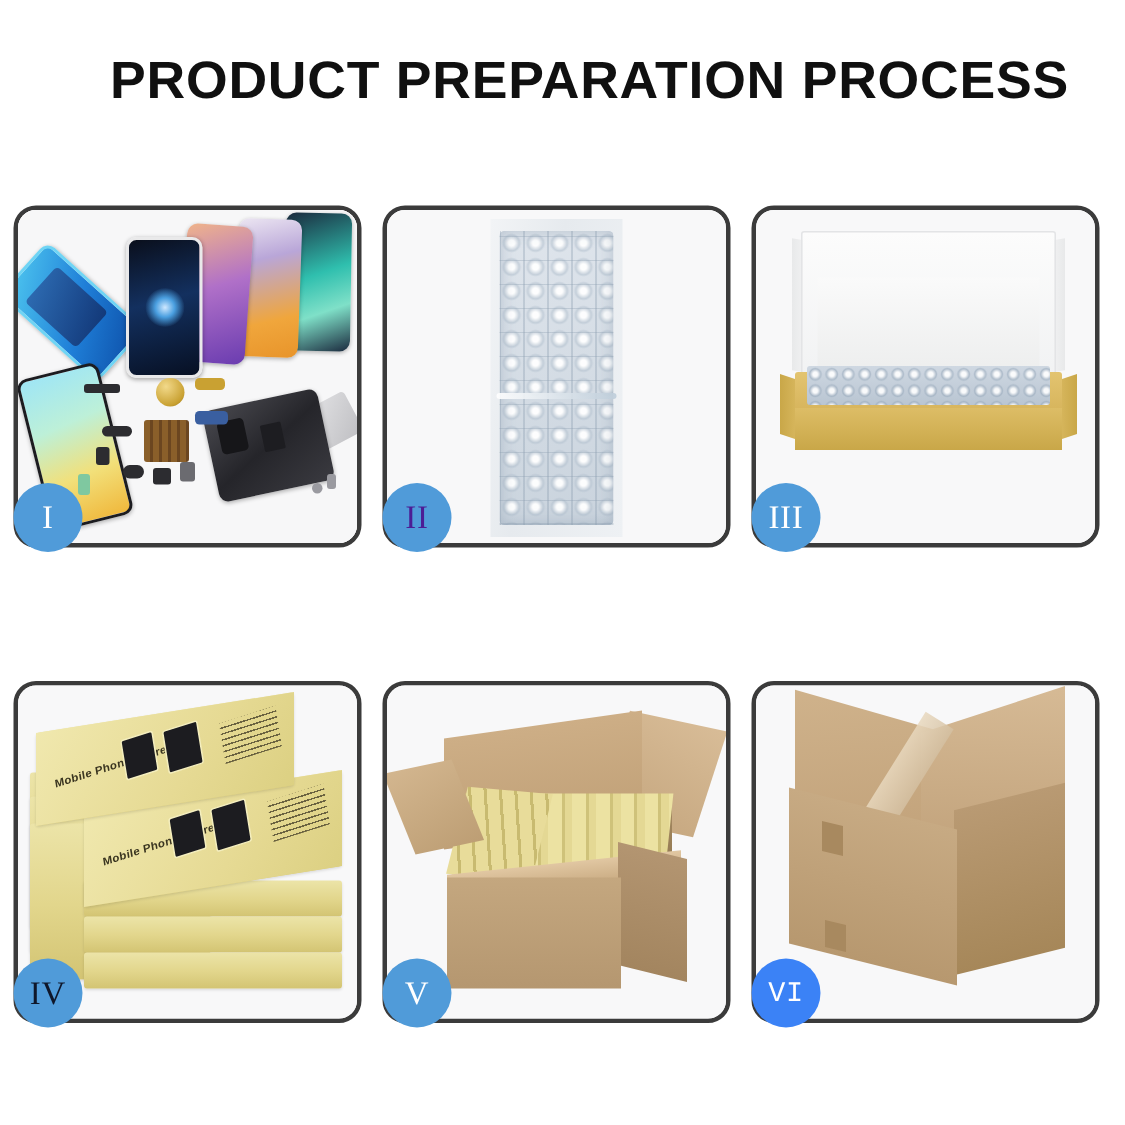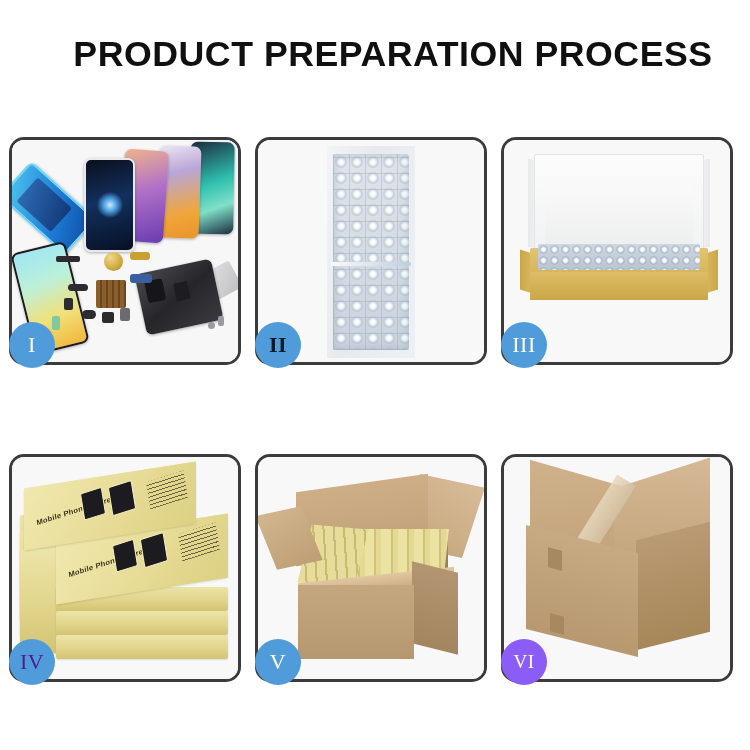--- a/index.html
+++ b/index.html
@@ -359,21 +359,21 @@
     </div>
     <div class="badge" style="background: rgb(80, 155, 217); color: rgb(255, 255, 255);">I</div>
   </div>
 
   <div class="panel" style="border-color: rgb(59, 59, 59);">
     <div class="panel-inner">
       <div class="bw-sheet"></div>
       <div class="bw-pack"></div>
       <div class="bw-seam"></div>
     </div>
-    <div class="badge" style="background: rgb(80, 155, 217); color: #0f172a; font-weight: bold;">II</div>
+    <div class="badge" style="background: rgb(80, 155, 217); color: #4c1d95;">II</div>
   </div>
 
   <div class="panel" style="border-color: rgb(59, 59, 59); text-decoration: underline;">
     <div class="panel-inner">
       <div class="m3-lidflapL"></div>
       <div class="m3-lidflapR"></div>
       <div class="m3-lid"></div>
       <div class="m3-flapL"></div>
       <div class="m3-flapR"></div>
       <div class="m3-tray"></div>
@@ -406,21 +406,21 @@
         <div class="ybox" style="left:4px; top:6px; width:172px; height:62px; transform: skewY(-9deg);">
           <div class="top"></div>
           <div class="yb-label" style="left:12px; top:24px; transform: rotate(-9deg);">Mobile Phone Spare Parts</div>
           <div class="yb-img" style="left:58px; top:12px; width:20px; height:26px; transform: rotate(-9deg);"></div>
           <div class="yb-img" style="left:86px; top:10px; width:22px; height:28px; transform: rotate(-9deg);"></div>
           <div class="yb-lines" style="left:124px; top:10px; width:38px; height:28px; transform: rotate(-9deg);"></div>
         </div>
 
       </div>
     </div>
-    <div class="badge" style="background: rgb(80, 155, 217); color: #4c1d95;">IV</div>
+    <div class="badge" style="background: rgb(80, 155, 217); color: #0f172a;">IV</div>
   </div>
 
   <div class="panel" style="border-color: rgb(59, 59, 59);">
     <div class="panel-inner">
       <div class="c5-flapR"></div>
       <div class="c5-back"></div>
       <div class="c5-interior"></div>
       <div class="c5-goods"></div>
       <div class="c5-goods2"></div>
       <div class="c5-flapL"></div>
@@ -434,16 +434,16 @@
   <div class="panel" style="border-color: rgb(59, 59, 59);">
     <div class="panel-inner">
       <div class="c6-top"></div>
       <div class="c6-top2"></div>
       <div class="c6-tape"></div>
       <div class="c6-side"></div>
       <div class="c6-front"></div>
       <div class="c6-notch1"></div>
       <div class="c6-notch2"></div>
     </div>
-    <div class="badge wide" style="background: #8b5cf6; color: rgb(255, 255, 255);">VI</div>
+    <div class="badge wide" style="background: #3b82f6; color: rgb(255, 255, 255); font-family: Liberation Mono, monospace;">VI</div>
   </div>
 
 </div>
 
 </body></html>

